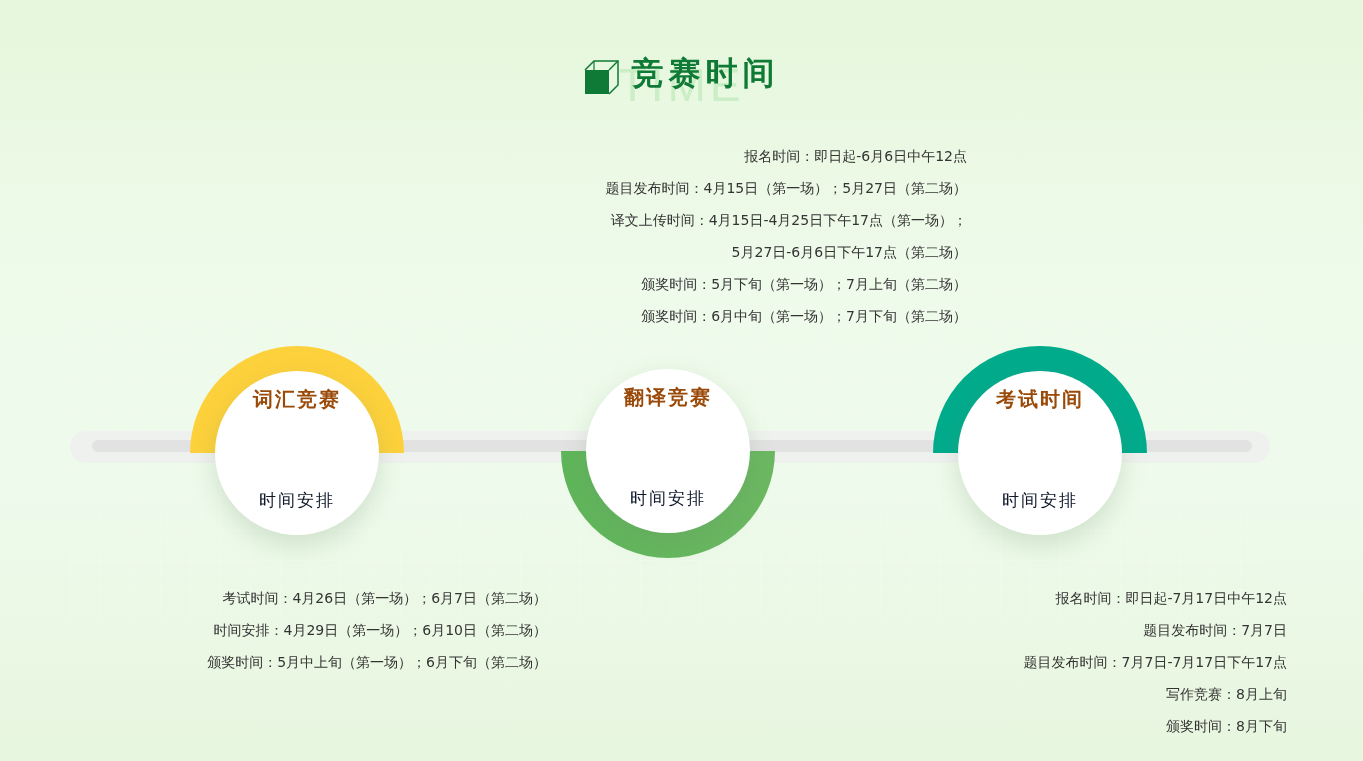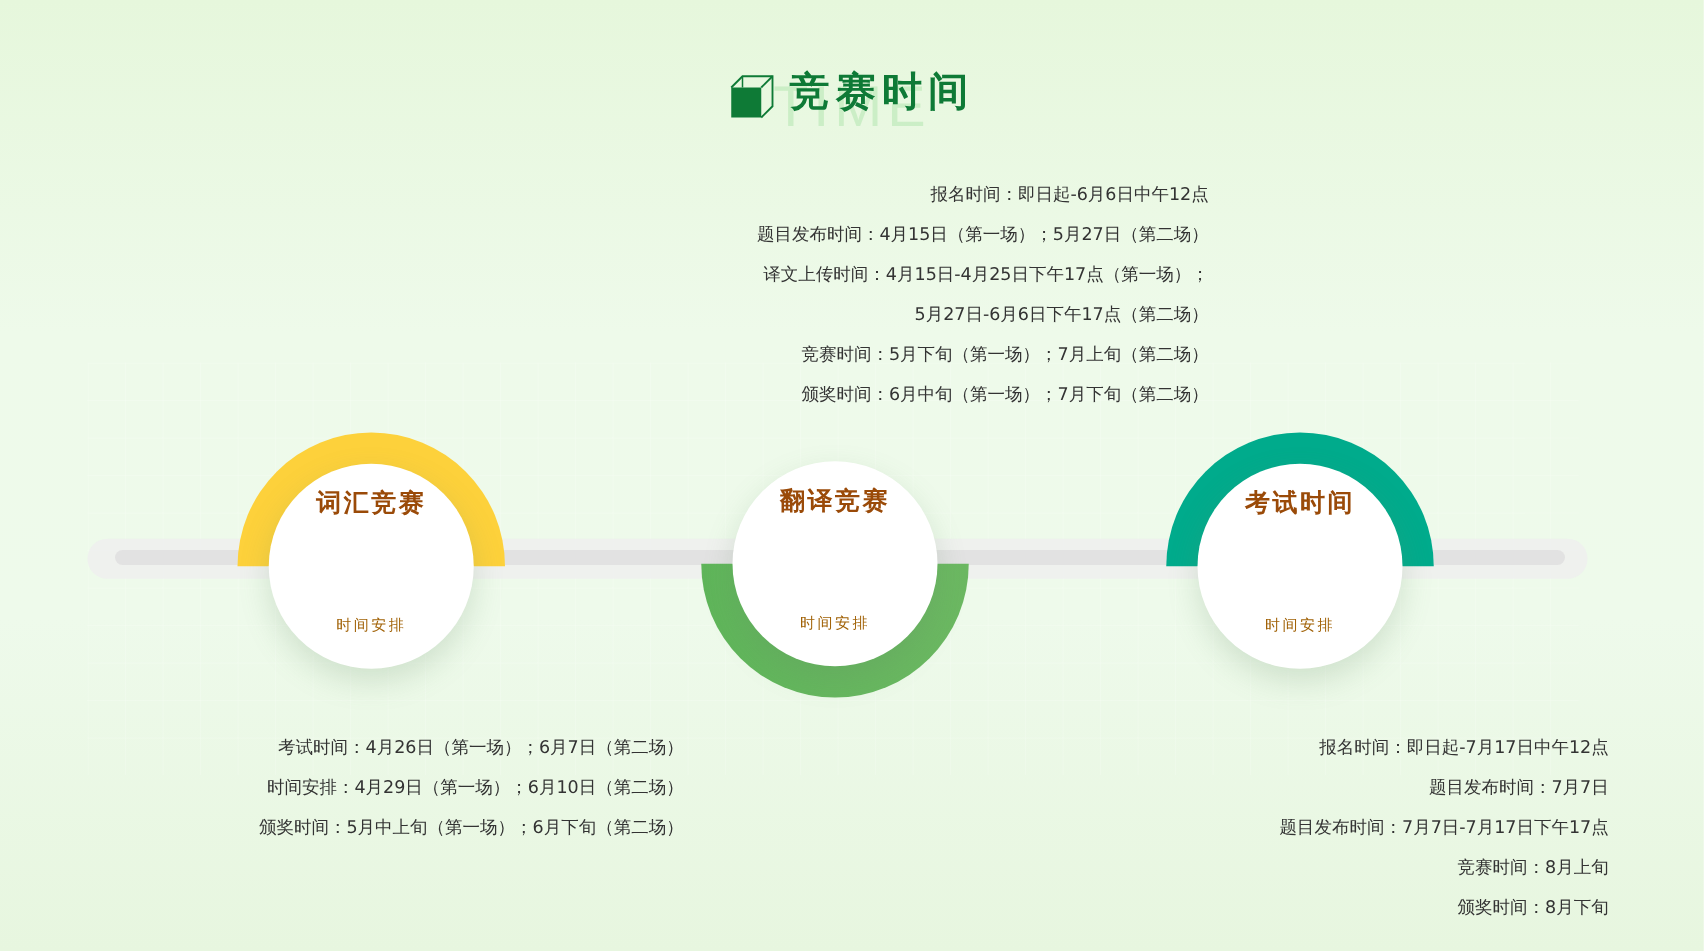--- a/index.html
+++ b/index.html
@@ -65,21 +65,21 @@
       position: absolute; left: 25px; top: 25px; width: 164px; height: 164px;
       border-radius: 50%; background: #fff;
       box-shadow: 0 10px 24px rgba(100, 140, 100, 0.22);
       display: flex; flex-direction: column; align-items: center; justify-content: center; gap: 48px;
     }
     .node-title {
       font-weight: bold; font-size: 20px; letter-spacing: 2px; color: #9a4a08;
       margin-top: -8px;
     }
     .node-sub {
-      font-size: 12px; letter-spacing: 2px; color: #a16207; margin-top: 28px;
+      font-size: 17px; letter-spacing: 2px; color: #0f172a; margin-top: 28px;
     }
   </style>
 </head>
 <body>
 
 <div class="grid-bg"></div>
 
 <div class="watermark">TIME</div>
 
 <div class="title-row">
@@ -90,21 +90,21 @@
     <line x1="10" y1="1" x2="10" y2="10" stroke="#0e7a36" stroke-width="1.2"></line>
   </svg>
   <div class="title">竞赛时间</div>
 </div>
 
 <div class="info info-top">
   <div>报名时间：即日起-6月6日中午12点</div>
   <div>题目发布时间：4月15日（第一场）；5月27日（第二场）</div>
   <div>译文上传时间：4月15日-4月25日下午17点（第一场）；</div>
   <div>5月27日-6月6日下午17点（第二场）</div>
-  <div>竞赛时间：5月下旬（第一场）；7月上旬（第二场）</div>
+  <div>颁奖时间：5月下旬（第一场）；7月上旬（第二场）</div>
   <div>颁奖时间：6月中旬（第一场）；7月下旬（第二场）</div>
 </div>
 
 <div class="bar-outer"></div>
 <div class="bar-inner"></div>
 
 <div class="node" style="left:190px; top:346px;">
   <div class="arc-top" style="background:#fdd13b;"></div>
   <div class="disc">
     <div class="node-title">词汇竞赛</div>
@@ -131,15 +131,15 @@
 <div class="info info-left">
   <div>考试时间：4月26日（第一场）；6月7日（第二场）</div>
   <div>时间安排：4月29日（第一场）；6月10日（第二场）</div>
   <div>颁奖时间：5月中上旬（第一场）；6月下旬（第二场）</div>
 </div>
 
 <div class="info info-right">
   <div>报名时间：即日起-7月17日中午12点</div>
   <div>题目发布时间：7月7日</div>
   <div>题目发布时间：7月7日-7月17日下午17点</div>
-  <div>竞赛时间：8月上旬</div>
+  <div>写作竞赛：8月上旬</div>
   <div>颁奖时间：8月下旬</div>
 </div>
 
 </body></html>

